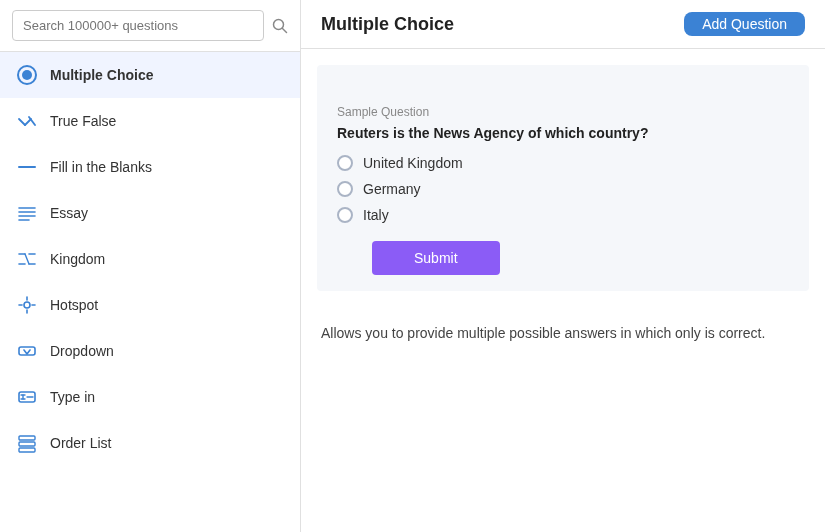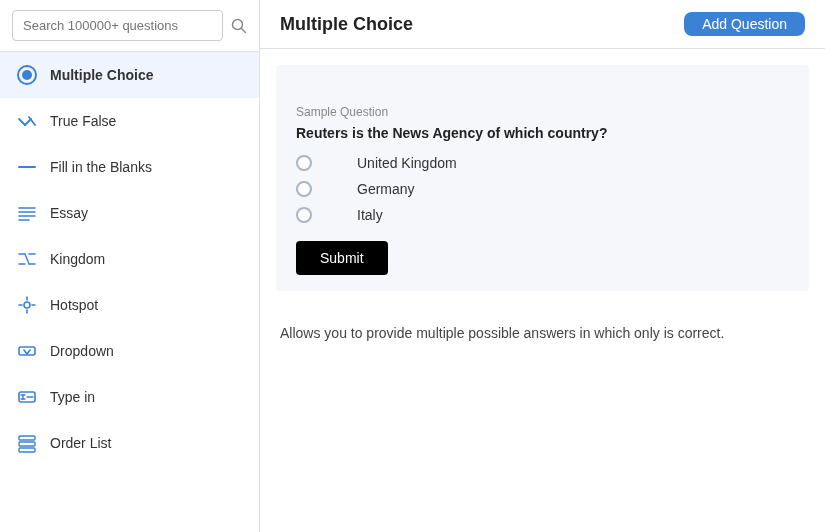--- a/index.html
+++ b/index.html
@@ -1,21 +1,21 @@
 <!DOCTYPE html>
 <html><head>
   <meta charset="utf-8">
   <style>
     * { box-sizing: border-box; margin: 0; padding: 0; }
     body { font-family: Arial, sans-serif; font-size: 14px; color: #333; display: flex; flex-direction: column; width: 825px; height: 532px; overflow: hidden; }
 
     .main-layout { display: flex; height: 100%; }
 
     
-    .sidebar { width: 260px; border-right: 1px solid #e0e0e0; display: flex; flex-direction: column; background: #fff; flex-shrink: 0; }
+    .sidebar { width: 301px; border-right: 1px solid #e0e0e0; display: flex; flex-direction: column; background: #fff; flex-shrink: 0; }
 
     .search-bar { padding: 10px 12px; border-bottom: 1px solid #e0e0e0; display: flex; align-items: center; gap: 8px; }
     .search-input { flex: 1; border: 1px solid #ccc; border-radius: 4px; padding: 7px 10px; font-size: 13px; color: #555; outline: none; }
     .search-icon-wrap { color: #888; font-size: 16px; }
 
     .sidebar-list { list-style: none; padding: 0; overflow-y: auto; }
     .sidebar-item { display: flex; align-items: center; gap: 12px; padding: 12px 16px; cursor: pointer; border-bottom: none; }
     .sidebar-item.active { background: #f0f4ff; }
     .sidebar-item-icon { width: 22px; height: 22px; display: flex; align-items: center; justify-content: center; flex-shrink: 0; }
     .sidebar-item-label { font-size: 14px; color: #333; }
@@ -30,22 +30,22 @@
     .content-header { display: flex; align-items: center; justify-content: space-between; padding: 12px 20px; border-bottom: 1px solid #e0e0e0; }
     .content-title { font-size: 18px; font-weight: 600; color: #222; }
     .add-question-btn { background: #3b82d4; color: #fff; border: none; border-radius: 8px; padding: 4px 18px; font-size: 14px; cursor: pointer; font-weight: 400; }
 
     .question-card { background: #f5f7fa; margin: 16px; border-radius: 4px; padding: 16px 20px; }
     .sample-label { font-size: 12px; color: #888; margin-bottom: 6px; margin-top: 24px; }
     .question-text { font-size: 14px; font-weight: 700; color: #222; margin-bottom: 14px; }
     .options-list { list-style: none; display: flex; flex-direction: column; gap: 10px; margin-bottom: 18px; }
     .option-item { display: flex; align-items: center; gap: 10px; }
     .radio-circle { width: 16px; height: 16px; border-radius: 50%; border: 2px solid #aab4c5; background: #fff; flex-shrink: 0; }
-    .option-label { font-size: 14px; color: #333; margin-left: 35px; }
-    .submit-btn { background: #000000; color: #fff; border: none; border-radius: 4px; padding: 9px 24px; font-size: 14px; cursor: pointer; }
+    .option-label { font-size: 14px; color: #333; }
+    .submit-btn { background: #8b5cf6; color: #fff; border: none; border-radius: 4px; padding: 9px 42px; font-size: 14px; cursor: pointer; margin-left: 35px; }
 
     .description { padding: 16px 20px; font-size: 14px; color: #444; line-height: 1.5; }
   </style>
 </head>
 <body>
 
 <div class="main-layout">
 
   <div class="sidebar">
     <div class="search-bar">

